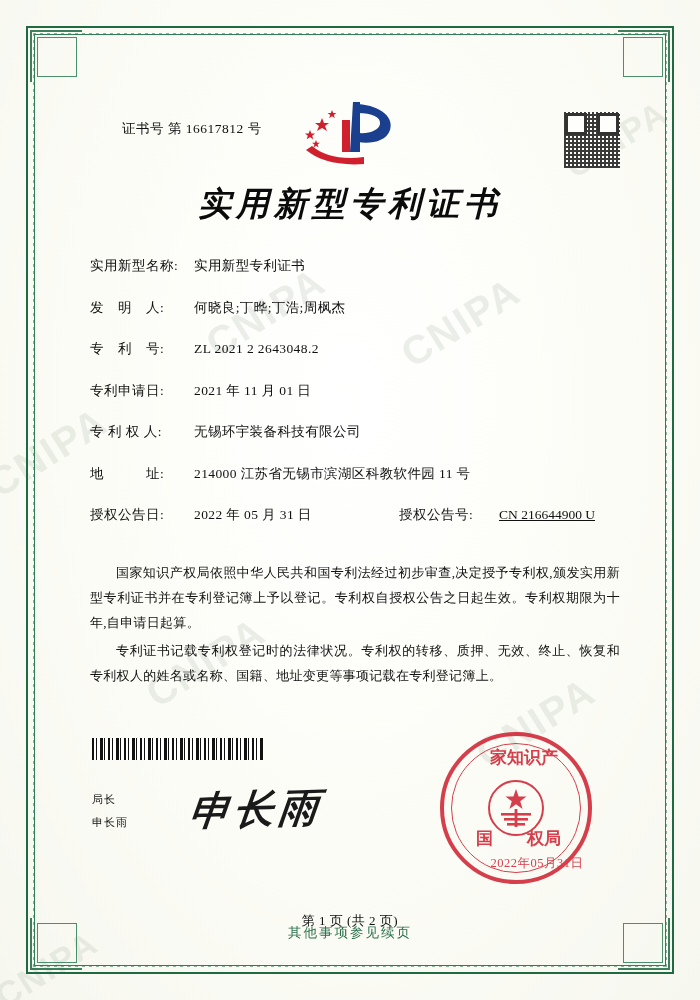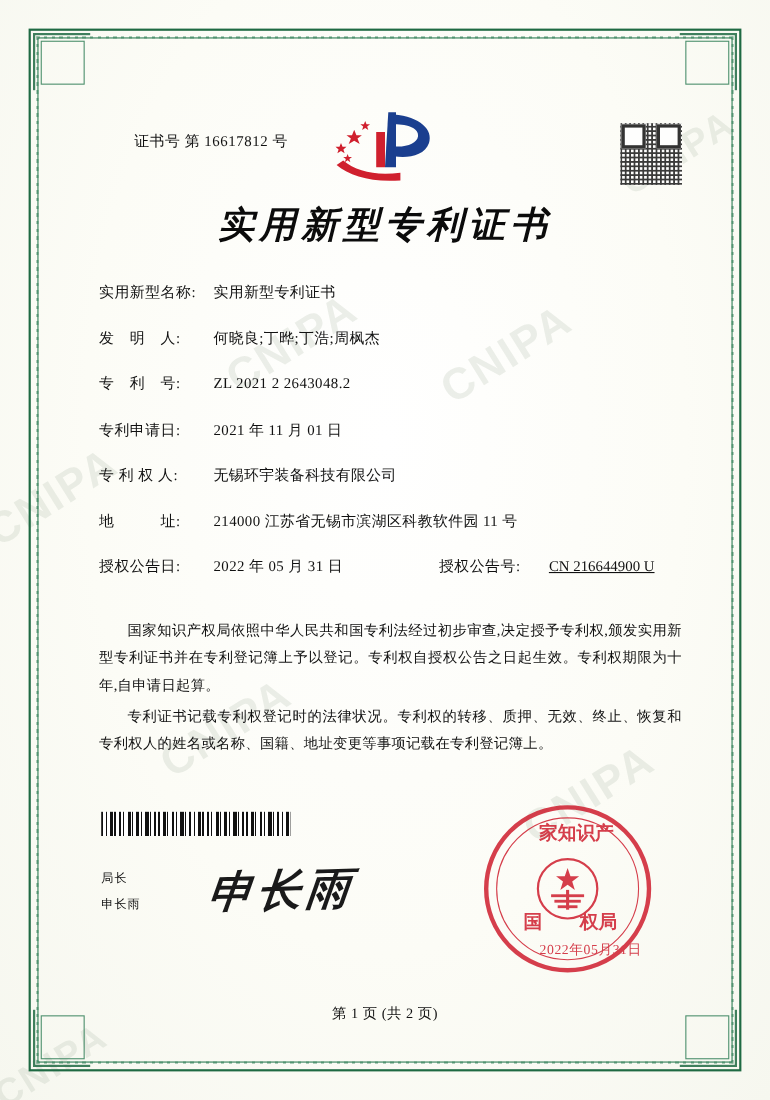--- a/index.html
+++ b/index.html
@@ -382,15 +382,16 @@
           </g>
         </svg>
       </div>
       <div class="seal-char" style="left:46px; top:10px;">家知识产</div>
       <div class="seal-char" style="left:16px; bottom:30px;margin-left:16px;">国　　权局</div>
       <div class="seal-date">2022年05月31日</div>
     </div>
 
     <div class="page-num">第 1 页 (共 2 页)</div>
 
+    <div class="footer-note">其他事项参见续页</div>
 
   </div>
 </div>
 
 </body></html>

